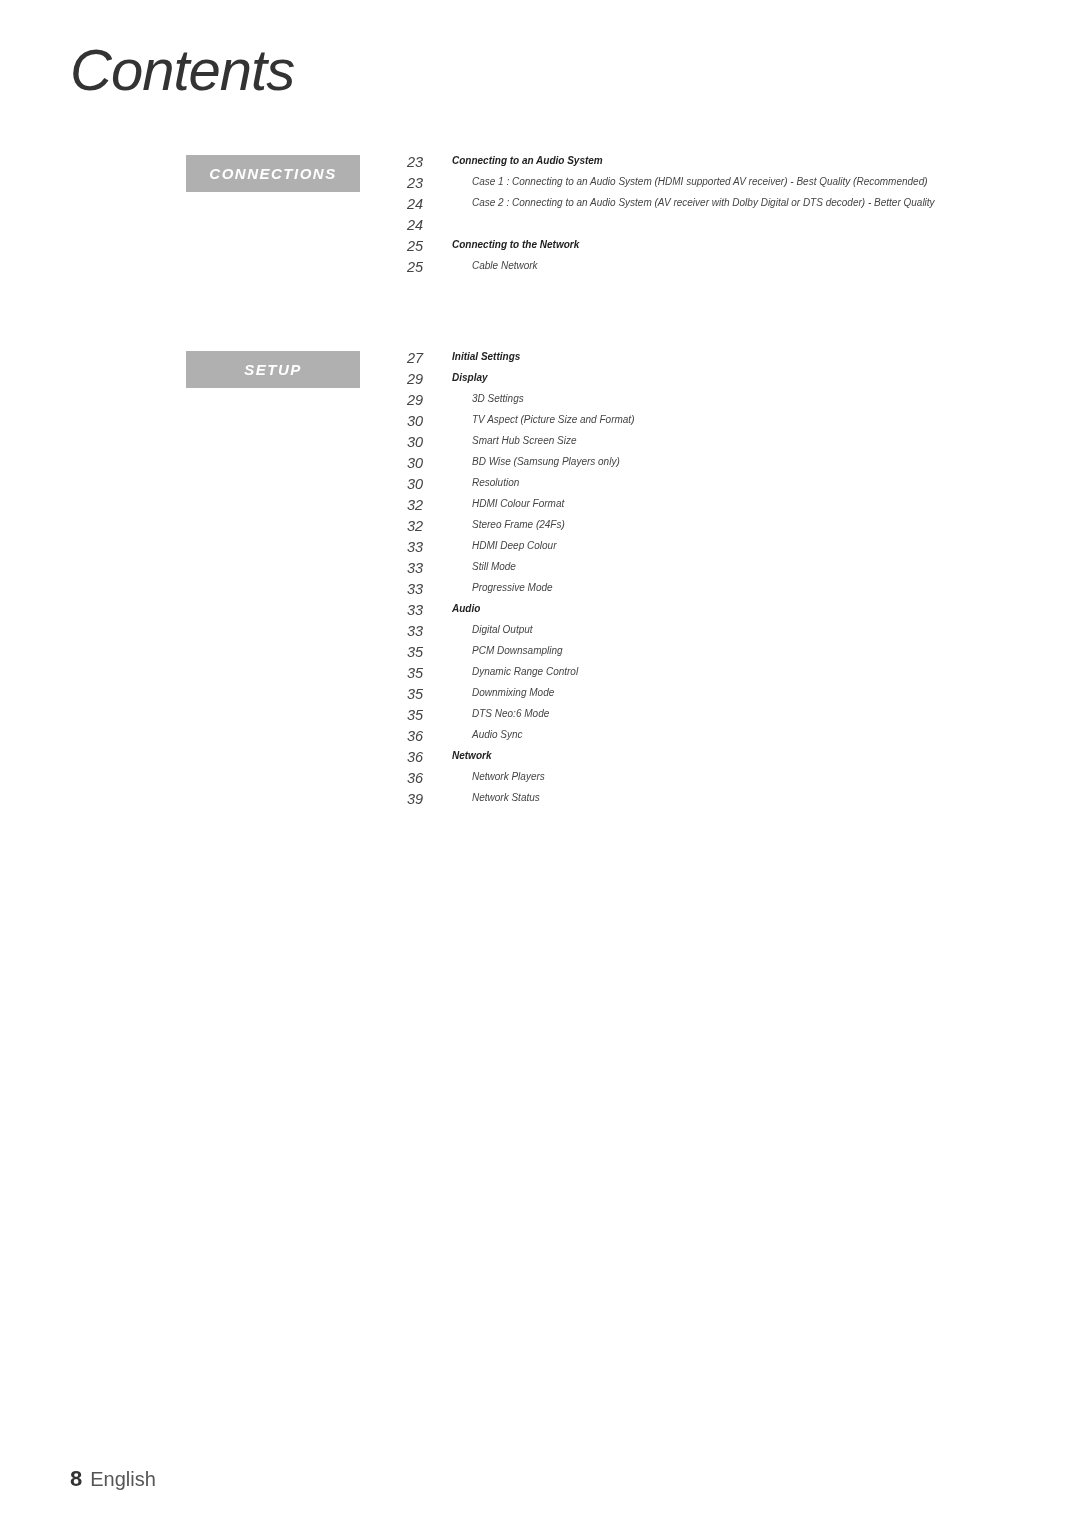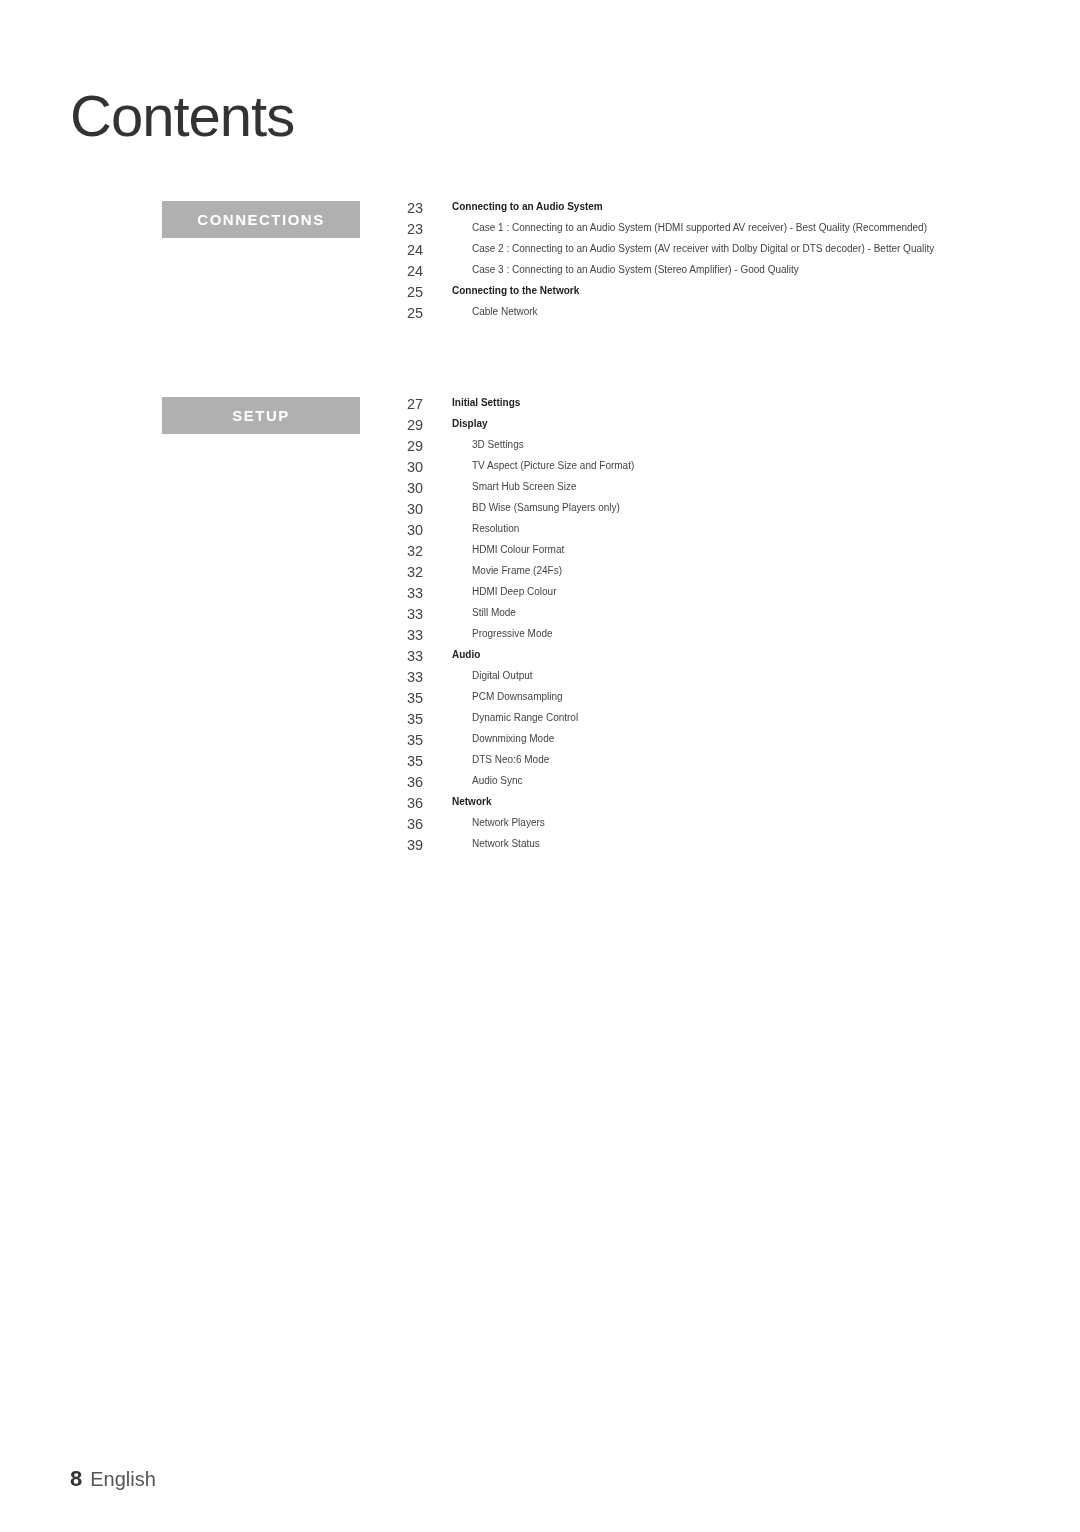--- a/index.html
+++ b/index.html
@@ -11,21 +11,22 @@
     body {
       background: #ffffff;
       font-family: 'Arial', sans-serif;
       width: 1080px;
       min-height: 1532px;
       position: relative;
       color: #333333;
     }
 
     .page-container {
-      padding: 82px 70px 60px 70px;
+      padding: 36px 70px 60px 70px;
+      font-style: italic;
     }
 
     .page-title {
       font-size: 58px;
       font-weight: 300;
       color: #333333;
       margin-bottom: 50px;
       letter-spacing: -1px;
     }
 
@@ -45,21 +46,21 @@
 
     .section-label {
       background: #b0b0b0;
       color: #ffffff;
       font-size: 15px;
       font-weight: bold;
       letter-spacing: 1.5px;
       padding: 10px 20px;
       text-align: center;
       height: fit-content;
-      width: 198px;
+      width: 174px;
       display: flex;
       align-items: center;
       justify-content: center;
     }
 
     .section-content {
       flex: 1;
     }
 
     .toc-entry {
@@ -135,21 +136,20 @@
           <div class="toc-entry">
             <span class="toc-page">23</span>
             <span class="toc-text indented">Case 1 : Connecting to an Audio System (HDMI supported AV receiver) - Best Quality (Recommended)</span>
           </div>
           <div class="toc-entry">
             <span class="toc-page">24</span>
             <span class="toc-text indented">Case 2 : Connecting to an Audio System (AV receiver with Dolby Digital or DTS decoder) - Better Quality</span>
           </div>
           <div class="toc-entry">
             <span class="toc-page">24</span>
-            <span class="toc-text indented">Case 3 : Connecting to an Audio System (Stereo Amplifier) - Good Quality</span>
           </div>
           <div class="toc-entry">
             <span class="toc-page">25</span>
             <span class="toc-text bold">Connecting to the Network</span>
           </div>
           <div class="toc-entry">
             <span class="toc-page">25</span>
             <span class="toc-text indented">Cable Network</span>
           </div>
         </div>
@@ -187,21 +187,21 @@
           <div class="toc-entry">
             <span class="toc-page">30</span>
             <span class="toc-text indented">Resolution</span>
           </div>
           <div class="toc-entry">
             <span class="toc-page">32</span>
             <span class="toc-text indented">HDMI Colour Format</span>
           </div>
           <div class="toc-entry">
             <span class="toc-page">32</span>
-            <span class="toc-text indented">Movie Frame (24Fs)</span>
+            <span class="toc-text indented">Stereo Frame (24Fs)</span>
           </div>
           <div class="toc-entry">
             <span class="toc-page">33</span>
             <span class="toc-text indented">HDMI Deep Colour</span>
           </div>
           <div class="toc-entry">
             <span class="toc-page">33</span>
             <span class="toc-text indented">Still Mode</span>
           </div>
           <div class="toc-entry">

